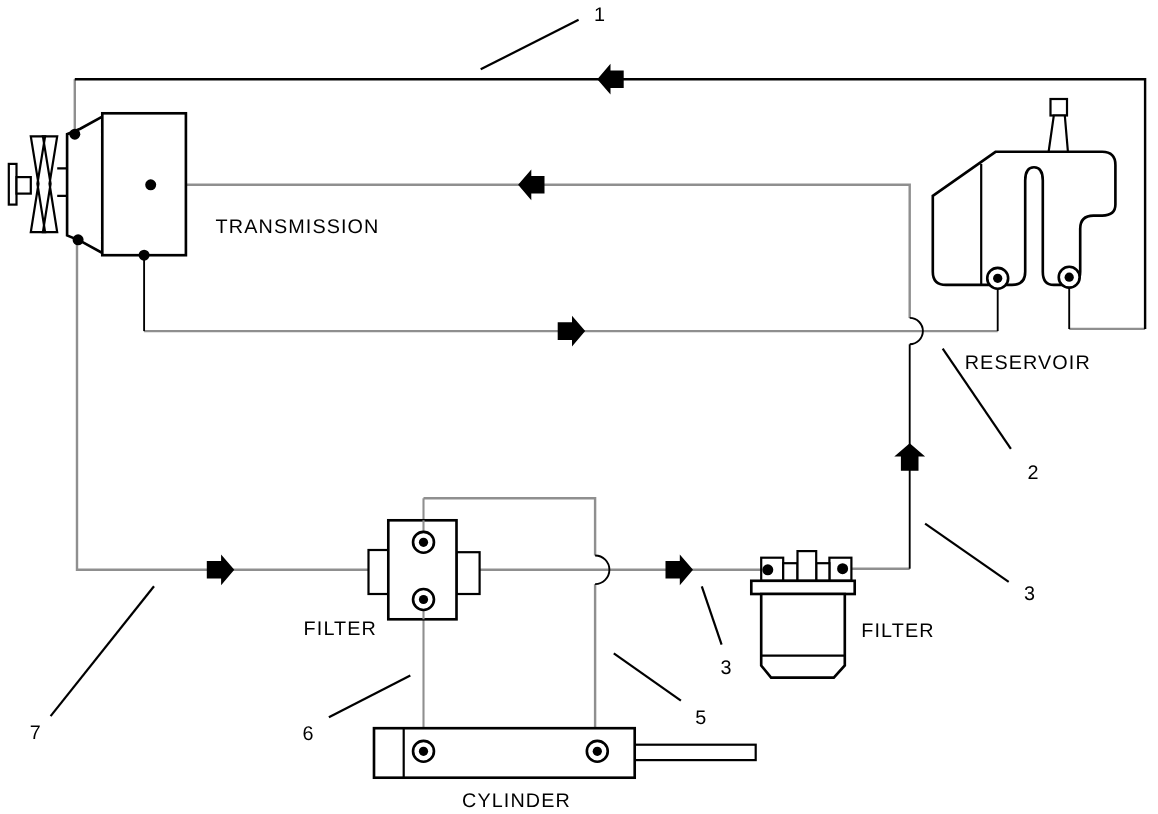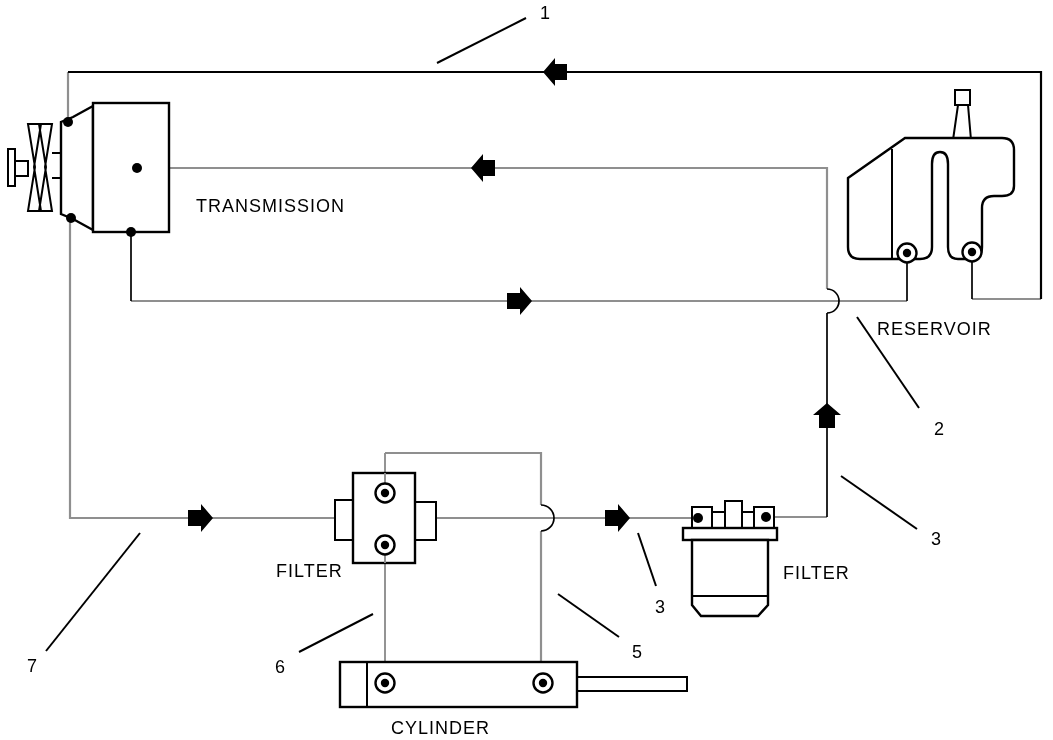--- a/index.html
+++ b/index.html
@@ -154,21 +154,21 @@
       <path class="leader" d="M558,594 L619,637"></path>
       <path class="leader" d="M299,652 L373,614"></path>
       <path class="leader" d="M46,651 L140,533"></path>
     </g>
   </svg>
 
   <span class="lbl" style="left:196px;top:197px">TRANSMISSION</span>
   <span class="lbl" style="left:877px;top:320px">RESERVOIR</span>
   <span class="lbl" style="left:276px;top:562px">FILTER</span>
   <span class="lbl" style="left:783px;top:564px">FILTER</span>
-  <span class="lbl" style="left:391px;top:719px">CYLINDER</span>
+  <span class="lbl" style="left:420px;top:719px">CYLINDER</span>
 
   <span class="num" style="left:540px;top:4px">1</span>
   <span class="num" style="left:934px;top:420px">2</span>
   <span class="num" style="left:931px;top:530px">3</span>
   <span class="num" style="left:655px;top:598px">3</span>
   <span class="num" style="left:632px;top:643px">5</span>
   <span class="num" style="left:275px;top:658px">6</span>
   <span class="num" style="left:27px;top:657px">7</span>
 </div>
 

